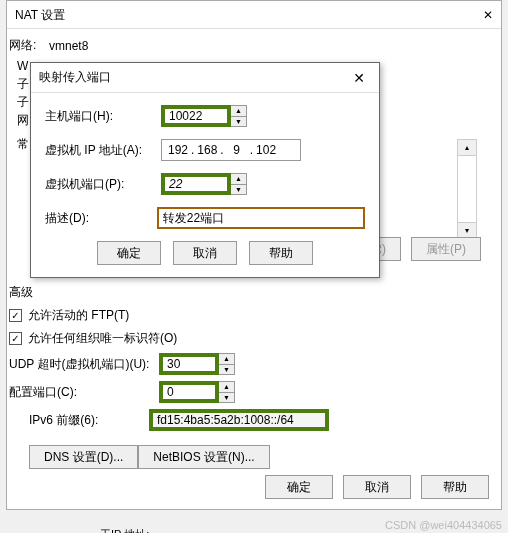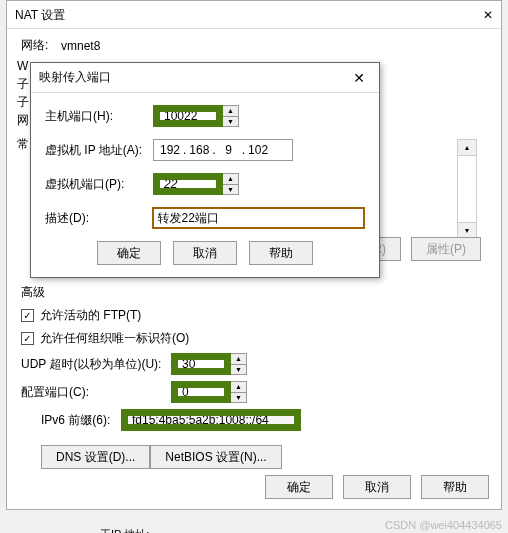--- a/index.html
+++ b/index.html
@@ -1,40 +1,40 @@
 <!DOCTYPE html>
 <html><head>
 <meta charset="utf-8">
 <style>
 * { box-sizing: border-box; font-family: "Microsoft YaHei", "SimSun", sans-serif; font-size: 12px; }
 body { margin: 0; background: #f0f0f0; width: 508px; height: 533px; position: relative; overflow: hidden; }
 .main-window { position: absolute; left: 6px; top: 0; width: 496px; height: 510px; background: #fff; border: 1px solid #aaa; }
 .main-titlebar { height: 28px; line-height: 28px; padding: 0 8px; border-bottom: 1px solid #ddd; display: flex; justify-content: space-between; }
-.main-body { padding: 8px 14px; }
+.main-body { padding: 8px 2px; }
 .field-row { display: flex; align-items: center; margin-bottom: 6px; }
 .lbl { width: 150px; }
 .checkbox { width: 13px; height: 13px; border: 1px solid #555; display: inline-flex; align-items: center; justify-content: center; margin-right: 6px; font-size: 10px; line-height: 1; }
 .checked::before { content: "✓"; }
-.text-input { border: 7px solid #4d7c0f; height: 22px; padding: 0 4px; background: #fff; }
+.text-input { border: 4px solid #4d7c0f; height: 22px; padding: 0 4px; background: #fff; }
 .spinner { display: inline-flex; }
 .spinner .text-input { width: 60px; }
 .spin-btns { display: flex; flex-direction: column; border: 1px solid #999; border-left: none; width: 16px; }
 .spin-btns span { flex: 1; display: flex; align-items: center; justify-content: center; font-size: 7px; background: #efefef; border-bottom: 1px solid #999; cursor: pointer; }
 .spin-btns span:last-child { border-bottom: none; }
 .btn { height: 24px; padding: 0 14px; background: #efefef; border: 1px solid #999; cursor: pointer; display: inline-flex; align-items: center; justify-content: center; }
 .btn.disabled { color: #999; }
 .group-title { margin: 10px 0 6px 0; }
 .bottom-bar { position: absolute; right: 12px; bottom: 10px; display: flex; gap: 10px; }
 .bottom-bar .btn { width: 68px; }
 .adv-section { margin-top: 230px; }
 .dialog { position: absolute; left: 30px; top: 62px; width: 350px; background: #fff; border: 1px solid #666; box-shadow: 2px 2px 6px rgba(0,0,0,0.3); }
 .dlg-title { height: 30px; display: flex; align-items: center; justify-content: space-between; padding: 0 8px; border-bottom: 1px solid #ddd; }
 .dlg-close { width: 24px; height: 24px; display: flex; align-items: center; justify-content: center; font-size: 14px; cursor: pointer; }
 .dlg-body { padding: 12px 14px; }
-.dlg-row { display: flex; align-items: center; margin-bottom: 12px; }
+.dlg-row { display: flex; align-items: center; margin-bottom: 12px; gap: 8px; }
 .dlg-lbl { width: 108px; }
 .radio { display: inline-flex; align-items: center; margin-right: 18px; }
 .radio-dot { width: 12px; height: 12px; border: 1px solid #555; border-radius: 50%; margin-right: 4px; display: flex; align-items: center; justify-content: center; }
 .radio-dot.sel::before { content: ""; width: 6px; height: 6px; background: #333; border-radius: 50%; }
 .ip-box { display: flex; border: 1px solid #999; height: 22px; align-items: center; padding: 0 4px; width: 140px; }
 .ip-seg { width: 24px; text-align: center; border: none; outline: none; }
 .ip-dot { padding: 0 1px; }
 .desc-input { width: 216px; border: 2px solid #a16207; }
 .dlg-btns { display: flex; justify-content: center; gap: 12px; margin-top: 8px; }
 .dlg-btns .btn { width: 64px; }
@@ -83,21 +83,21 @@
       <div class="field-row">
         <span class="checkbox checked"></span>
         <span>允许活动的 FTP(T)</span>
       </div>
       <div class="field-row">
         <span class="checkbox checked"></span>
         <span>允许任何组织唯一标识符(O)</span>
       </div>
 
       <div class="field-row">
-        <span class="lbl">UDP 超时(以秒为单位)(U):</span>
+        <span class="lbl">UDP 超时(虚拟机端口)(U):</span>
         <div class="spinner">
           <input class="text-input" value="30" style="">
           <div class="spin-btns">
               <span>▲</span>
               <span>▼</span>
             </div>
         </div>
       </div>
 
       <div class="field-row">
@@ -105,21 +105,21 @@
         <div class="spinner">
           <input class="text-input" value="0" style="">
           <div class="spin-btns">
               <span>▲</span>
               <span>▼</span>
             </div>
         </div>
       </div>
 
 
-      <div class="field-row" style="padding-left:20px;">
+      <div class="field-row" style="padding-left:20px;gap:40px;">
         <span style="width:80px;">IPv6 前缀(6):</span>
         <input class="text-input" style="width: 180px; background: rgb(245, 245, 245);" readonly="" value="fd15:4ba5:5a2b:1008::/64">
       </div>
 
       <div class="field-row" style="margin-top:14px; padding-left:20px;">
         <div class="btn">DNS 设置(D)...</div>
         <div class="btn">NetBIOS 设置(N)...</div>
       </div>
     </div>
 

